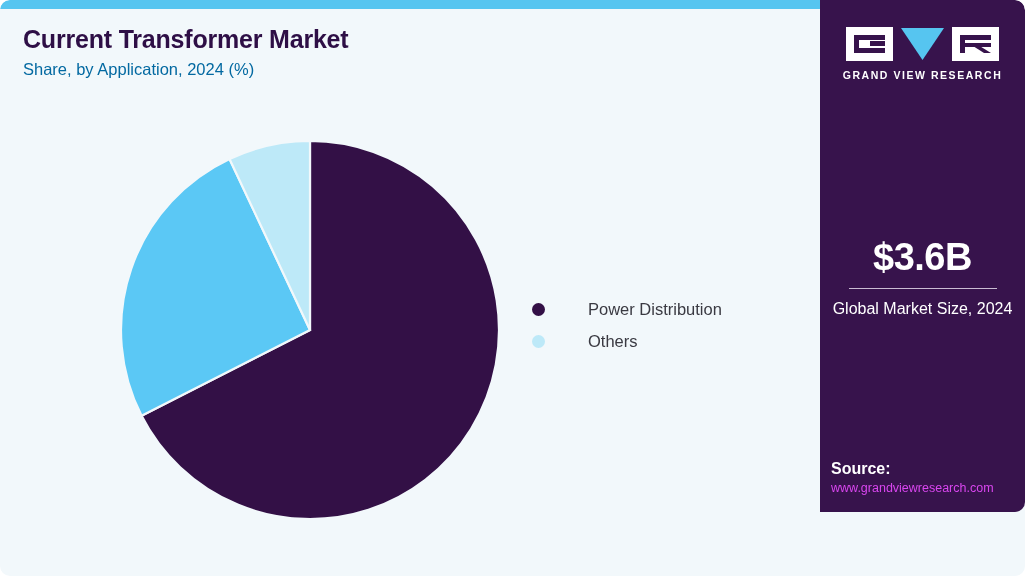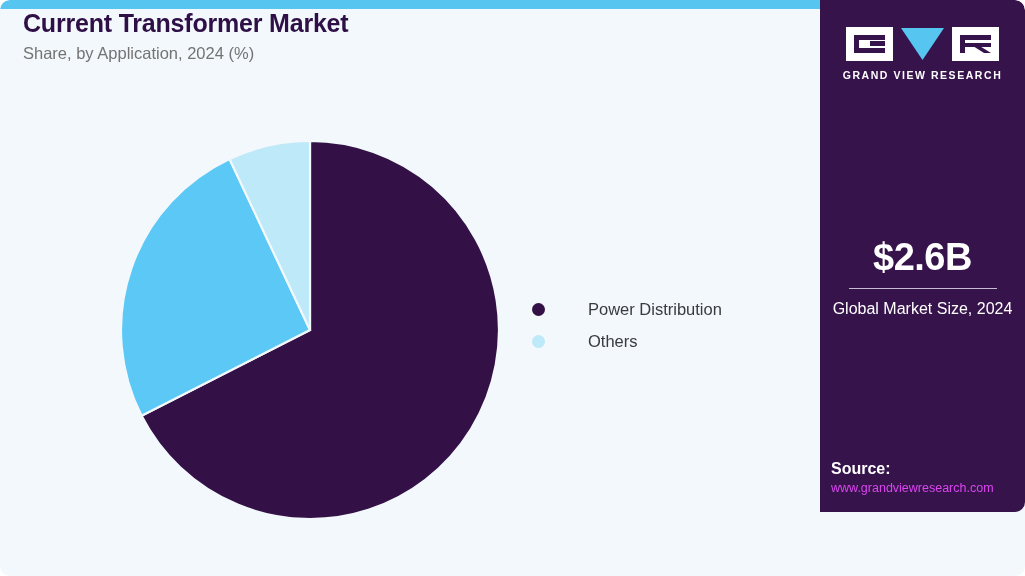--- a/index.html
+++ b/index.html
@@ -25,33 +25,33 @@
     border-top-left-radius: 10px;
   }
   
   #chart-area {
     position: absolute;
     top: 9px; left: 0;
     width: 820px; height: 567px;
   }
   #title-block {
     position: absolute;
-    top: 0; left: 23px;
+    top: 16px; left: 23px;
   }
   #chart-title {
     font-size: 25px;
     font-weight: bold;
     color: #2e0f46;
     letter-spacing: -0.2px;
     white-space: nowrap;
   }
   #chart-subtitle {
     margin-top: 6px;
     font-size: 16.5px;
-    color: #737373;
+    color: #0369a1;
     white-space: nowrap;
   }
   #pie-wrap {
     position: absolute;
     left: 120px; top: 131px;
     width: 380px; height: 380px;
   }
   #pie-svg { display: block; width: 380px; height: 380px; }
 
   
@@ -211,21 +211,21 @@
             <rect x="8" y="8" width="5" height="18" fill="#37134c"></rect>
             <rect x="8" y="16" width="31" height="4" fill="#37134c"></rect>
             <polygon points="26,18 39,26 32,26 21,19" fill="#37134c"></polygon>
           </svg>
         </span>
       </div>
       <div id="logo-wordmark">GRAND VIEW RESEARCH</div>
     </div>
 
     <div id="stat-block">
-      <div id="stat-value">$2.6B</div>
+      <div id="stat-value">$3.6B</div>
       <div id="stat-divider"></div>
       <div id="stat-caption">Global Market Size, 2024</div>
     </div>
 
     <div id="source-block">
       <div id="source-label">Source:</div>
       <div id="source-url">www.grandviewresearch.com</div>
     </div>
 
   </div>

